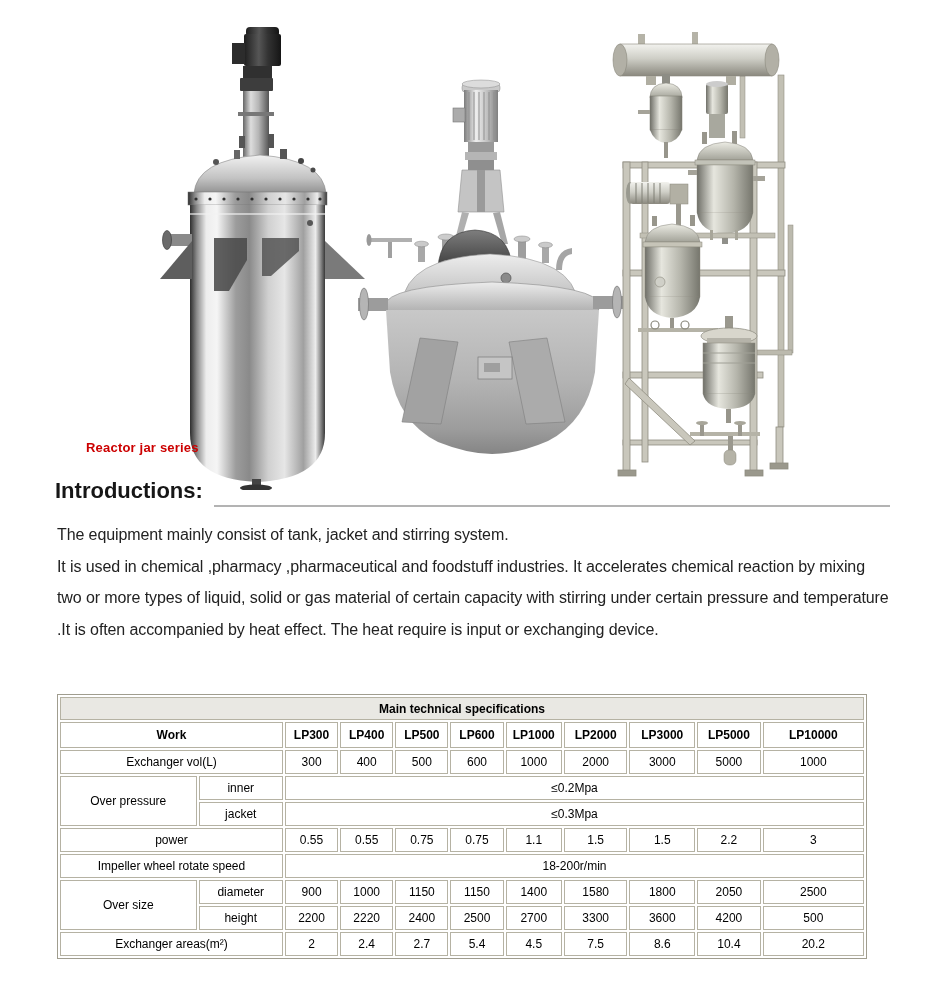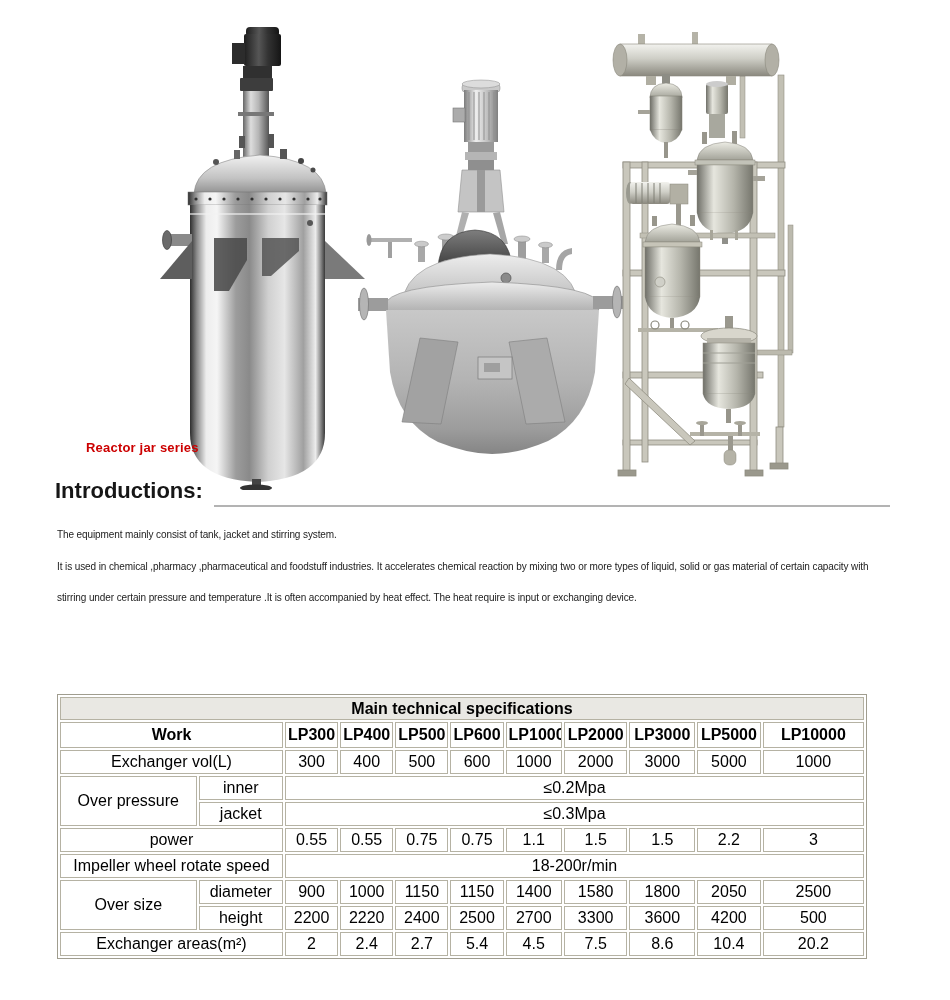--- a/index.html
+++ b/index.html
@@ -2,24 +2,24 @@
 <html><head>
 <meta charset="utf-8">
 <style>
   html,body{margin:0;padding:0;background:#fff;}
   .page{position:relative;width:950px;height:1000px;background:#fff;overflow:hidden;
         font-family:"Liberation Sans","DejaVu Sans",sans-serif;color:#1a1a1a;}
   .photo{position:absolute;}
   .series-title{position:absolute;left:56px;top:440px;font-size:13px;font-weight:bold;color:#cc0000;letter-spacing:.2px;padding-left:30px;}
   .intro-title{position:absolute;left:55px;top:478px;font-size:22px;font-weight:bold;color:#161616;}
   .intro-rule{position:absolute;left:214px;top:505px;width:676px;height:2px;background:#b3b3b3;}
-  .intro-text{position:absolute;left:57px;top:519px;width:835px;font-size:10px;line-height:31.5px;color:#222;letter-spacing:-0.1px;}
+  .intro-text{position:absolute;left:57px;top:519px;width:835px;font-size:16px;line-height:31.5px;color:#222;letter-spacing:-0.1px;}
   .intro-text p{margin:0;}
   .spec-table{position:absolute;left:57px;top:694px;width:810px;border-collapse:separate;border-spacing:2px;
-              table-layout:fixed;border:1px solid #a09d8f;background:#fff;font-size:16px;color:#000;}
+              table-layout:fixed;border:1px solid #a09d8f;background:#fff;font-size:12px;color:#000;}
   .spec-table td{border:1px solid #b5b2a3;background:#fff;text-align:center;vertical-align:middle;
                  height:20px;padding:1px 2px;overflow:hidden;white-space:nowrap;}
   .spec-table td.title{background:#e9e8e3;font-weight:bold;height:19px;}
   .spec-table td.model{font-weight:bold;height:22px;}
 </style>
 </head>
 <body>
 
 <div class="page">
 

